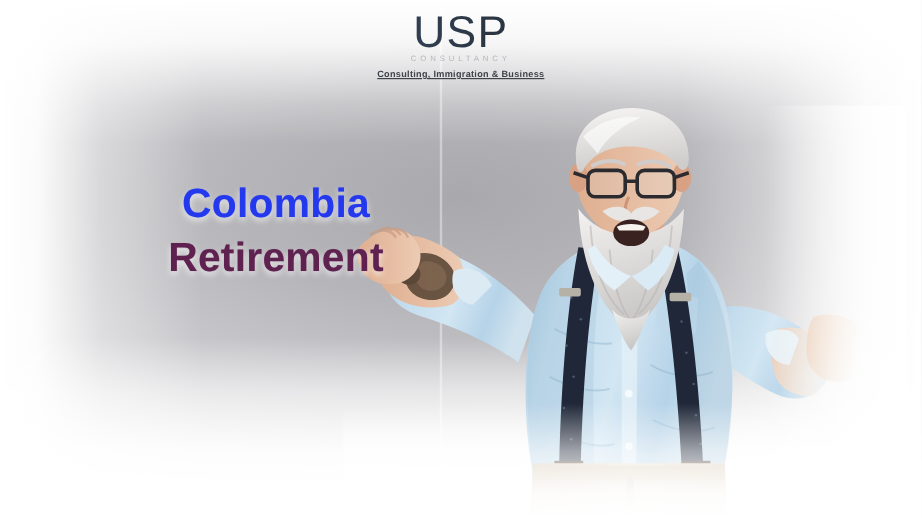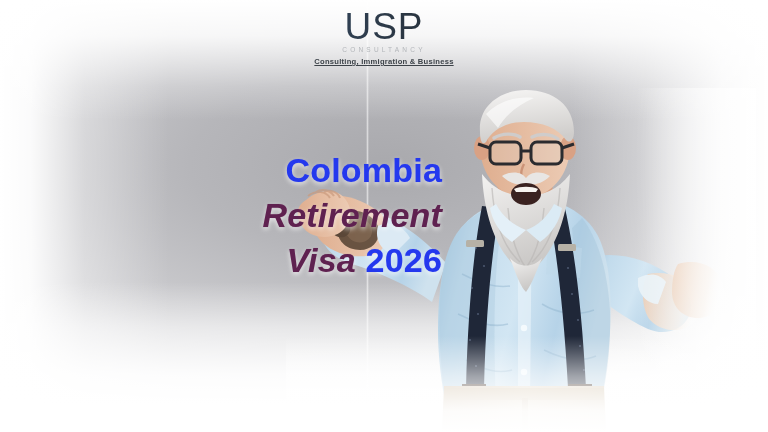--- a/index.html
+++ b/index.html
@@ -62,23 +62,23 @@
   }
 
   
   .headline{
     position:absolute;left:18px;top:148px;width:424px;
     text-align:center;z-index:7;
     font-weight:bold;
     font-size:34px;line-height:45px;
     letter-spacing:.2px;
   }
-  .headline div{white-space:nowrap;text-align:right;}
+  .headline div{white-space:nowrap;}
   .c-blue{color:#2438ee;text-shadow:0 2px 5px rgba(255,255,255,.75), 0 0 1px rgba(36,56,238,.5);}
-  .c-plum{color:#5f2150;text-shadow:0 2px 5px rgba(255,255,255,.75), 0 0 1px rgba(95,33,80,.5);font-style:italic;}
+  .c-plum{color:#5f2150;text-shadow:0 2px 5px rgba(255,255,255,.75), 0 0 1px rgba(95,33,80,.5);}
 
   
   .person{
     position:absolute;left:286px;top:88px;width:470px;height:344px;
     z-index:5;
   }
   .person svg{display:block;width:100%;height:100%;}
   .person::after{
     content:"";position:absolute;left:0;right:0;bottom:0;height:96px;
     background:linear-gradient(180deg, rgba(255,255,255,0) 0%, rgba(255,255,255,.58) 42%, rgba(255,255,255,.95) 78%, #ffffff 100%);
@@ -270,19 +270,15 @@
 
   <div class="logo">
     <div class="logo-mark">USP</div>
     <div class="logo-sub">CONSULTANCY</div>
     <div class="logo-tag">Consulting, Immigration &amp; Business</div>
   </div>
 
   <div class="headline">
     <div class="c-blue">Colombia</div>
     <div class="c-plum">Retirement</div>
-    <div>
-      <span class="c-plum">Visa</span>
-      <span class="c-blue">2026</span>
-    </div>
   </div>
 
 </div>
 
 </body></html>

